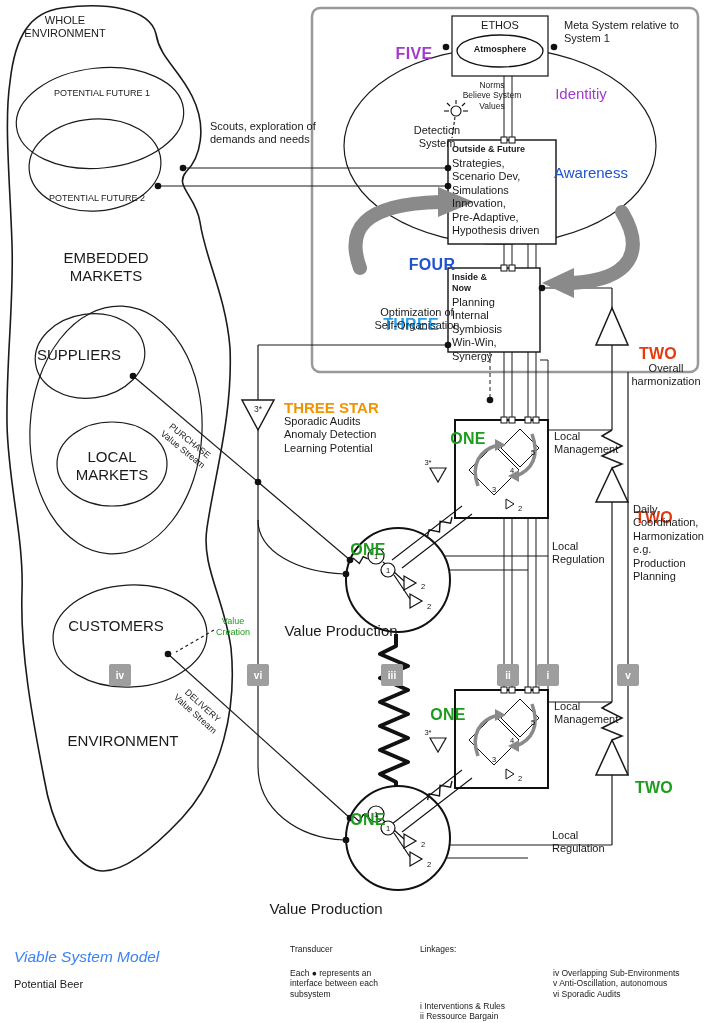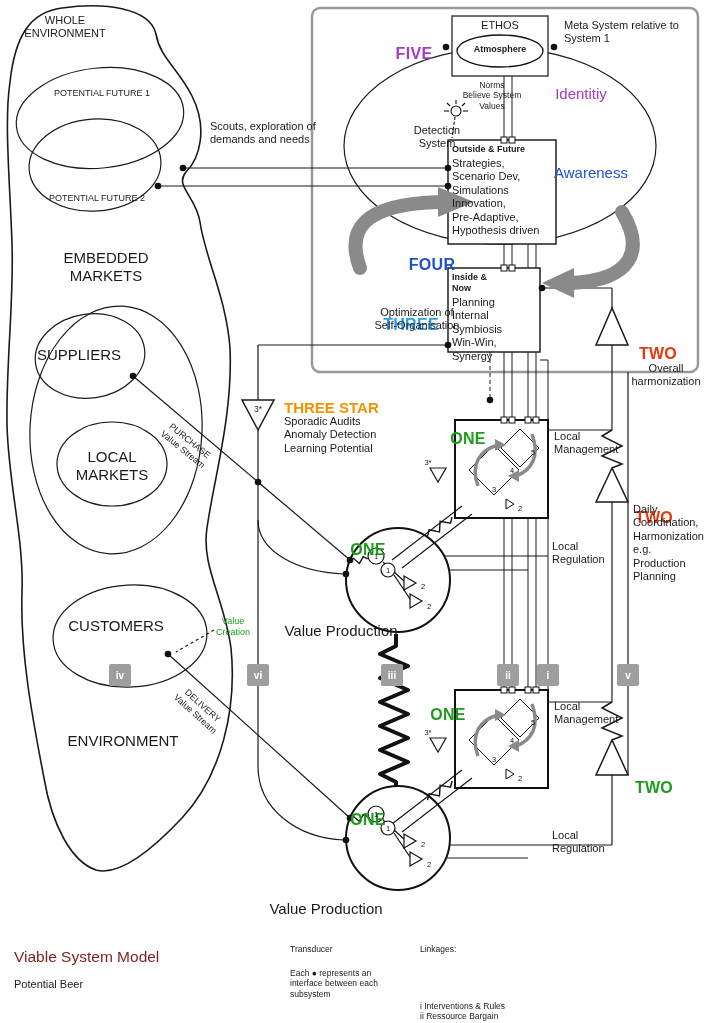--- a/index.html
+++ b/index.html
@@ -8,21 +8,21 @@
   svg{position:absolute;left:0;top:0;}
   .lbl{position:absolute;color:#1a1a1a;white-space:pre-line;line-height:1.22;
        font-family:"Liberation Sans","DejaVu Sans",sans-serif;}
   .ctr{transform:translateX(-50%);text-align:center;}
   .s7{font-size:7.5px}.s8{font-size:11px}.s85{font-size:8.5px}.s9{font-size:9px}
   .s10{font-size:15px}.s11{font-size:11px}
   .b{font-weight:bold}
   .sys{font-size:16px;font-weight:bold;letter-spacing:.3px;margin-top:27px;}
   .purple{color:var(--purple)}.blue{color:var(--blue)}.cyan{color:var(--cyan)}
   .red{color:var(--red)}.green{color:var(--green)}.orange{color:var(--orange)}
-  .title{font-size:15.5px;color:#7f1d1d;}
+  .title{font-size:15.5px;color:#3b82f6;font-style:italic;}
   .n{position:absolute;font-size:7.5px;color:#111;transform:translate(-50%,-50%);
      font-family:"Liberation Sans","DejaVu Sans",sans-serif;}
   .chbox{position:absolute;width:22px;height:22px;background:var(--box_gray);color:#fff;
          font:bold 10px "Liberation Sans","DejaVu Sans",sans-serif;border-radius:2px;
          display:flex;align-items:center;justify-content:center;transform:translate(-50%,-50%);}
   .rot{transform-origin:0 0;text-align:center;}
 </style>
 </head>
 <body>
 
@@ -322,14 +322,17 @@
 <div class="lbl title" style="left:14px;top:948px">Viable System Model</div>
 <div class="lbl s11" style="left:14px;top:978px">Potential Beer</div>
 <div class="lbl s85" style="left:290px;top:944px">Transducer</div>
 <div class="lbl s85" style="left:290px;top:968px">Each ● represents an
 interface between each
 subsystem</div>
 <div class="lbl s85" style="left:420px;top:944px">Linkages:</div>
 <div class="lbl s85" style="left:420px;top:1001px">i Interventions &amp; Rules
 ii Ressource Bargain
 iii Operational Linkages</div>
+<div class="lbl s85" style="left:553px;top:968px">iv Overlapping Sub-Environments
+v Anti-Oscillation, autonomous
+vi Sporadic Audits</div>
 
 </div>
 
 </body></html>

